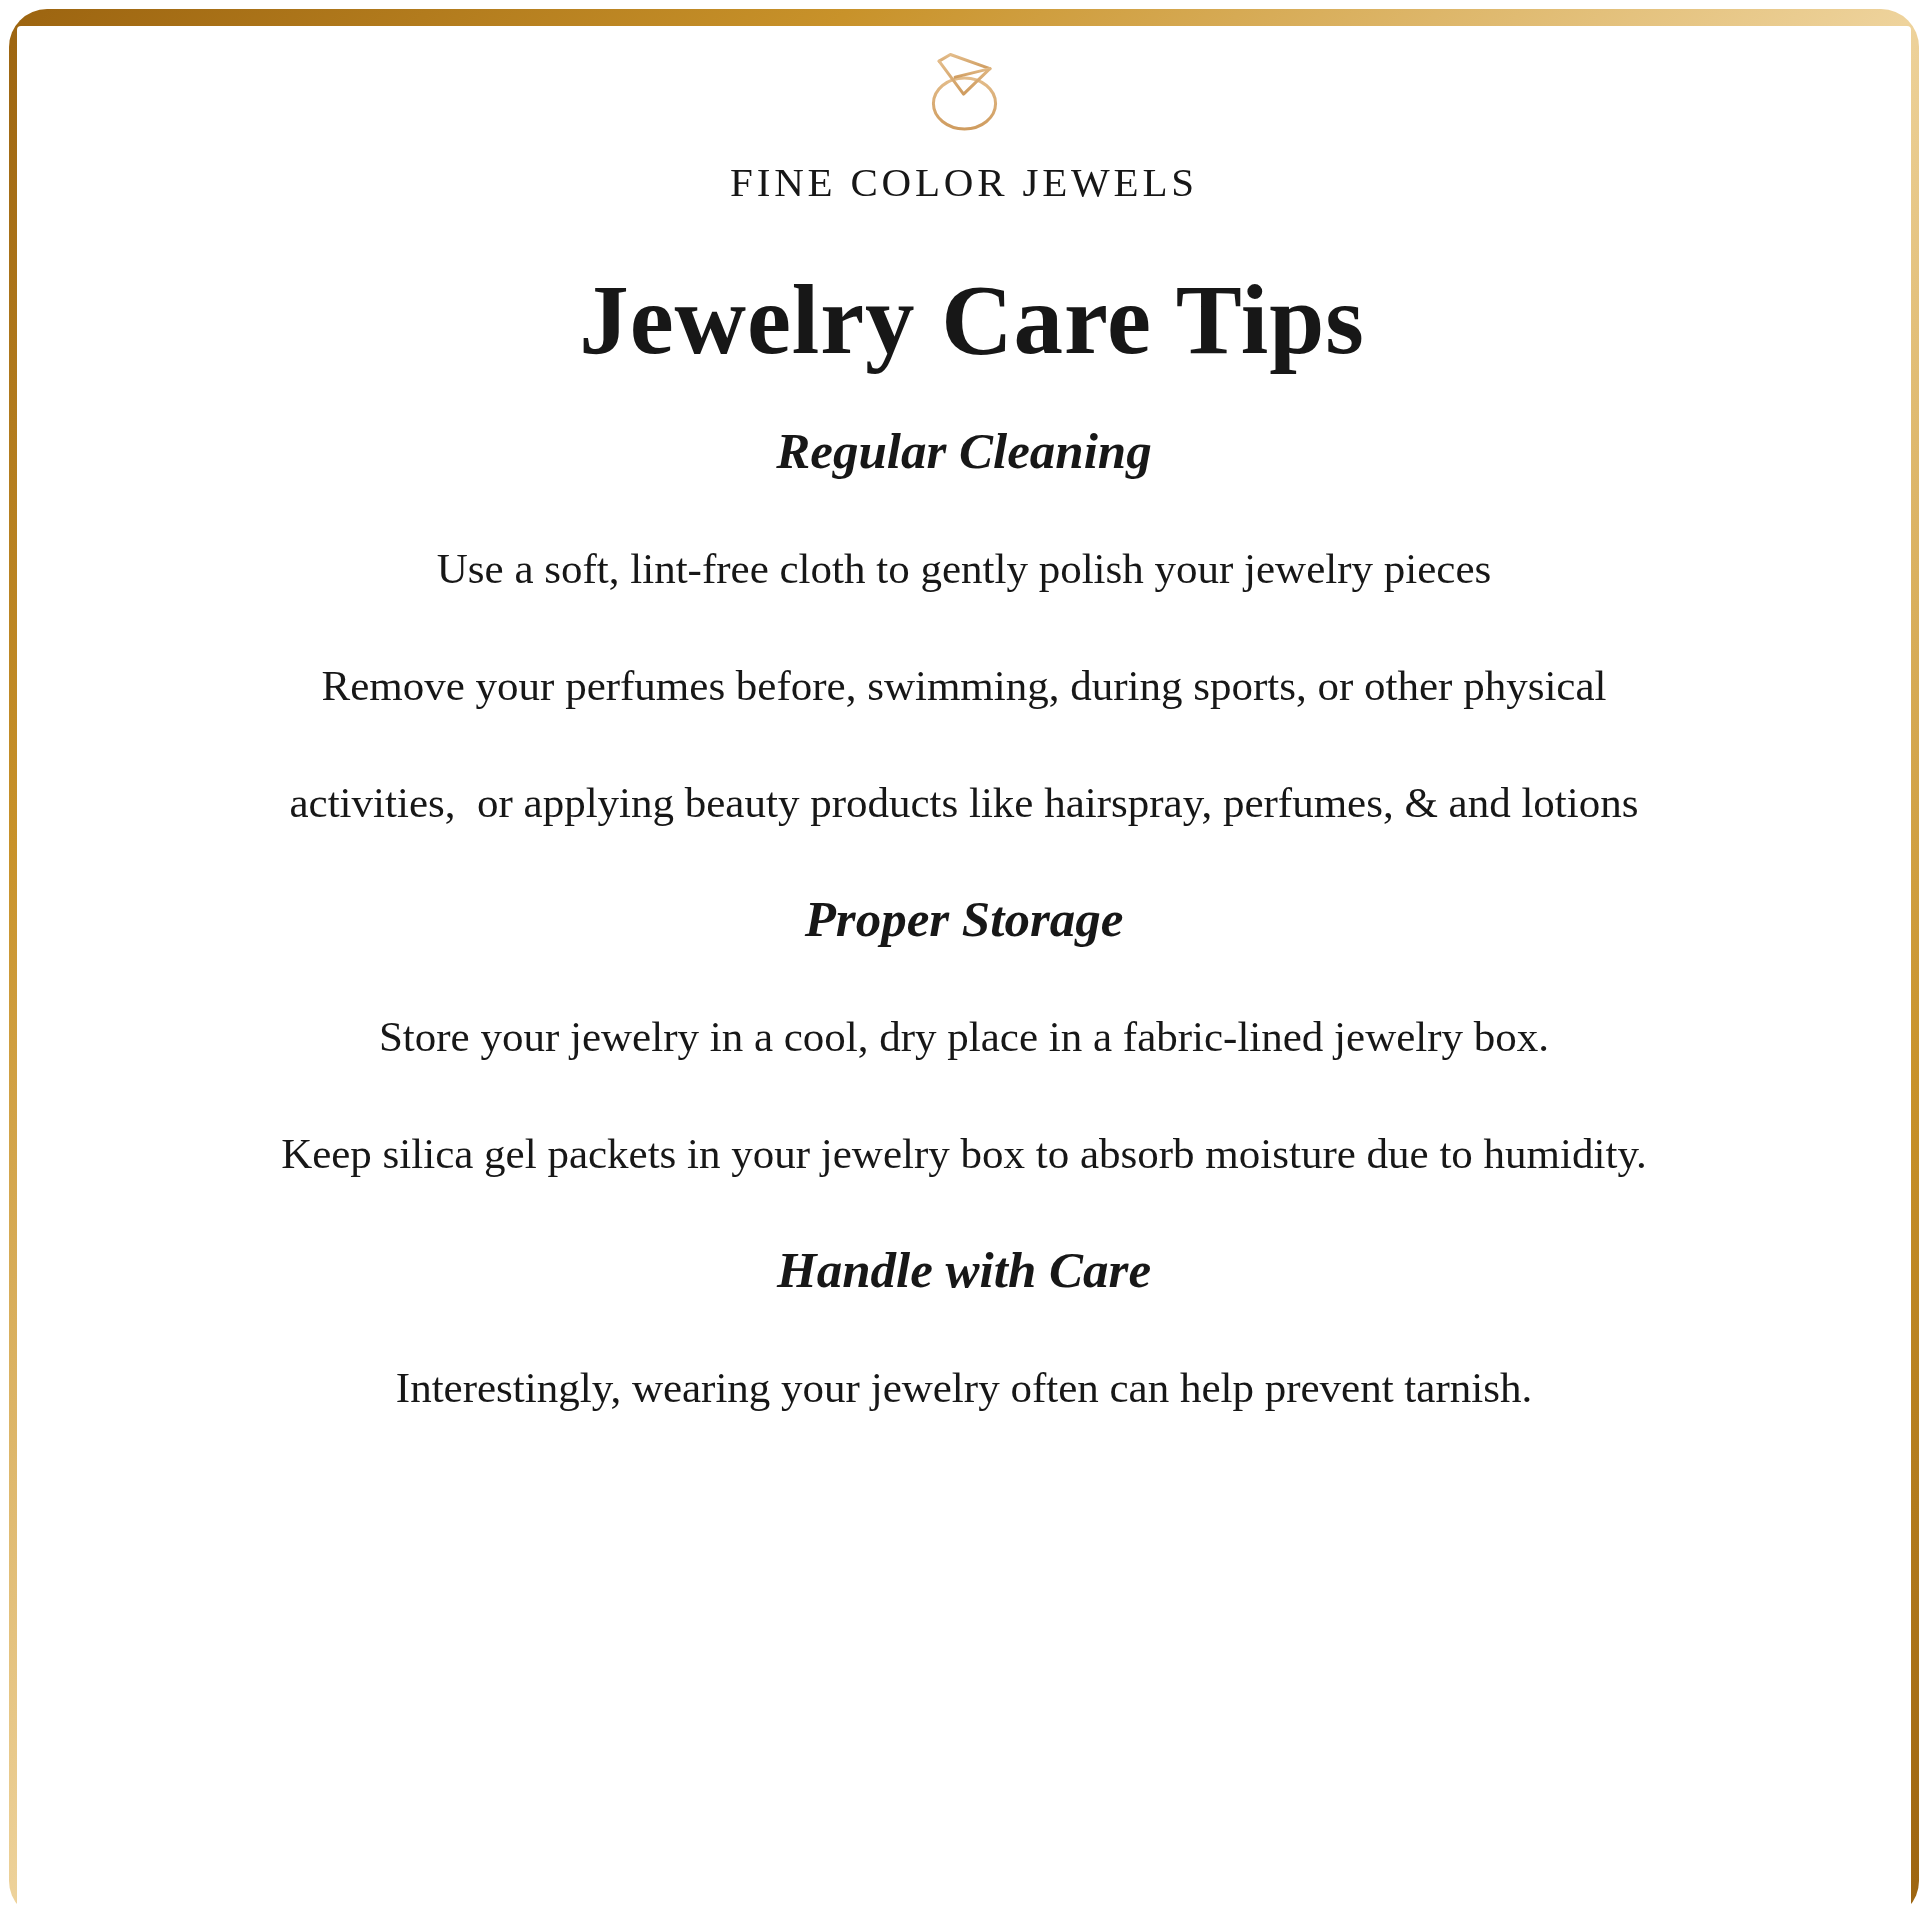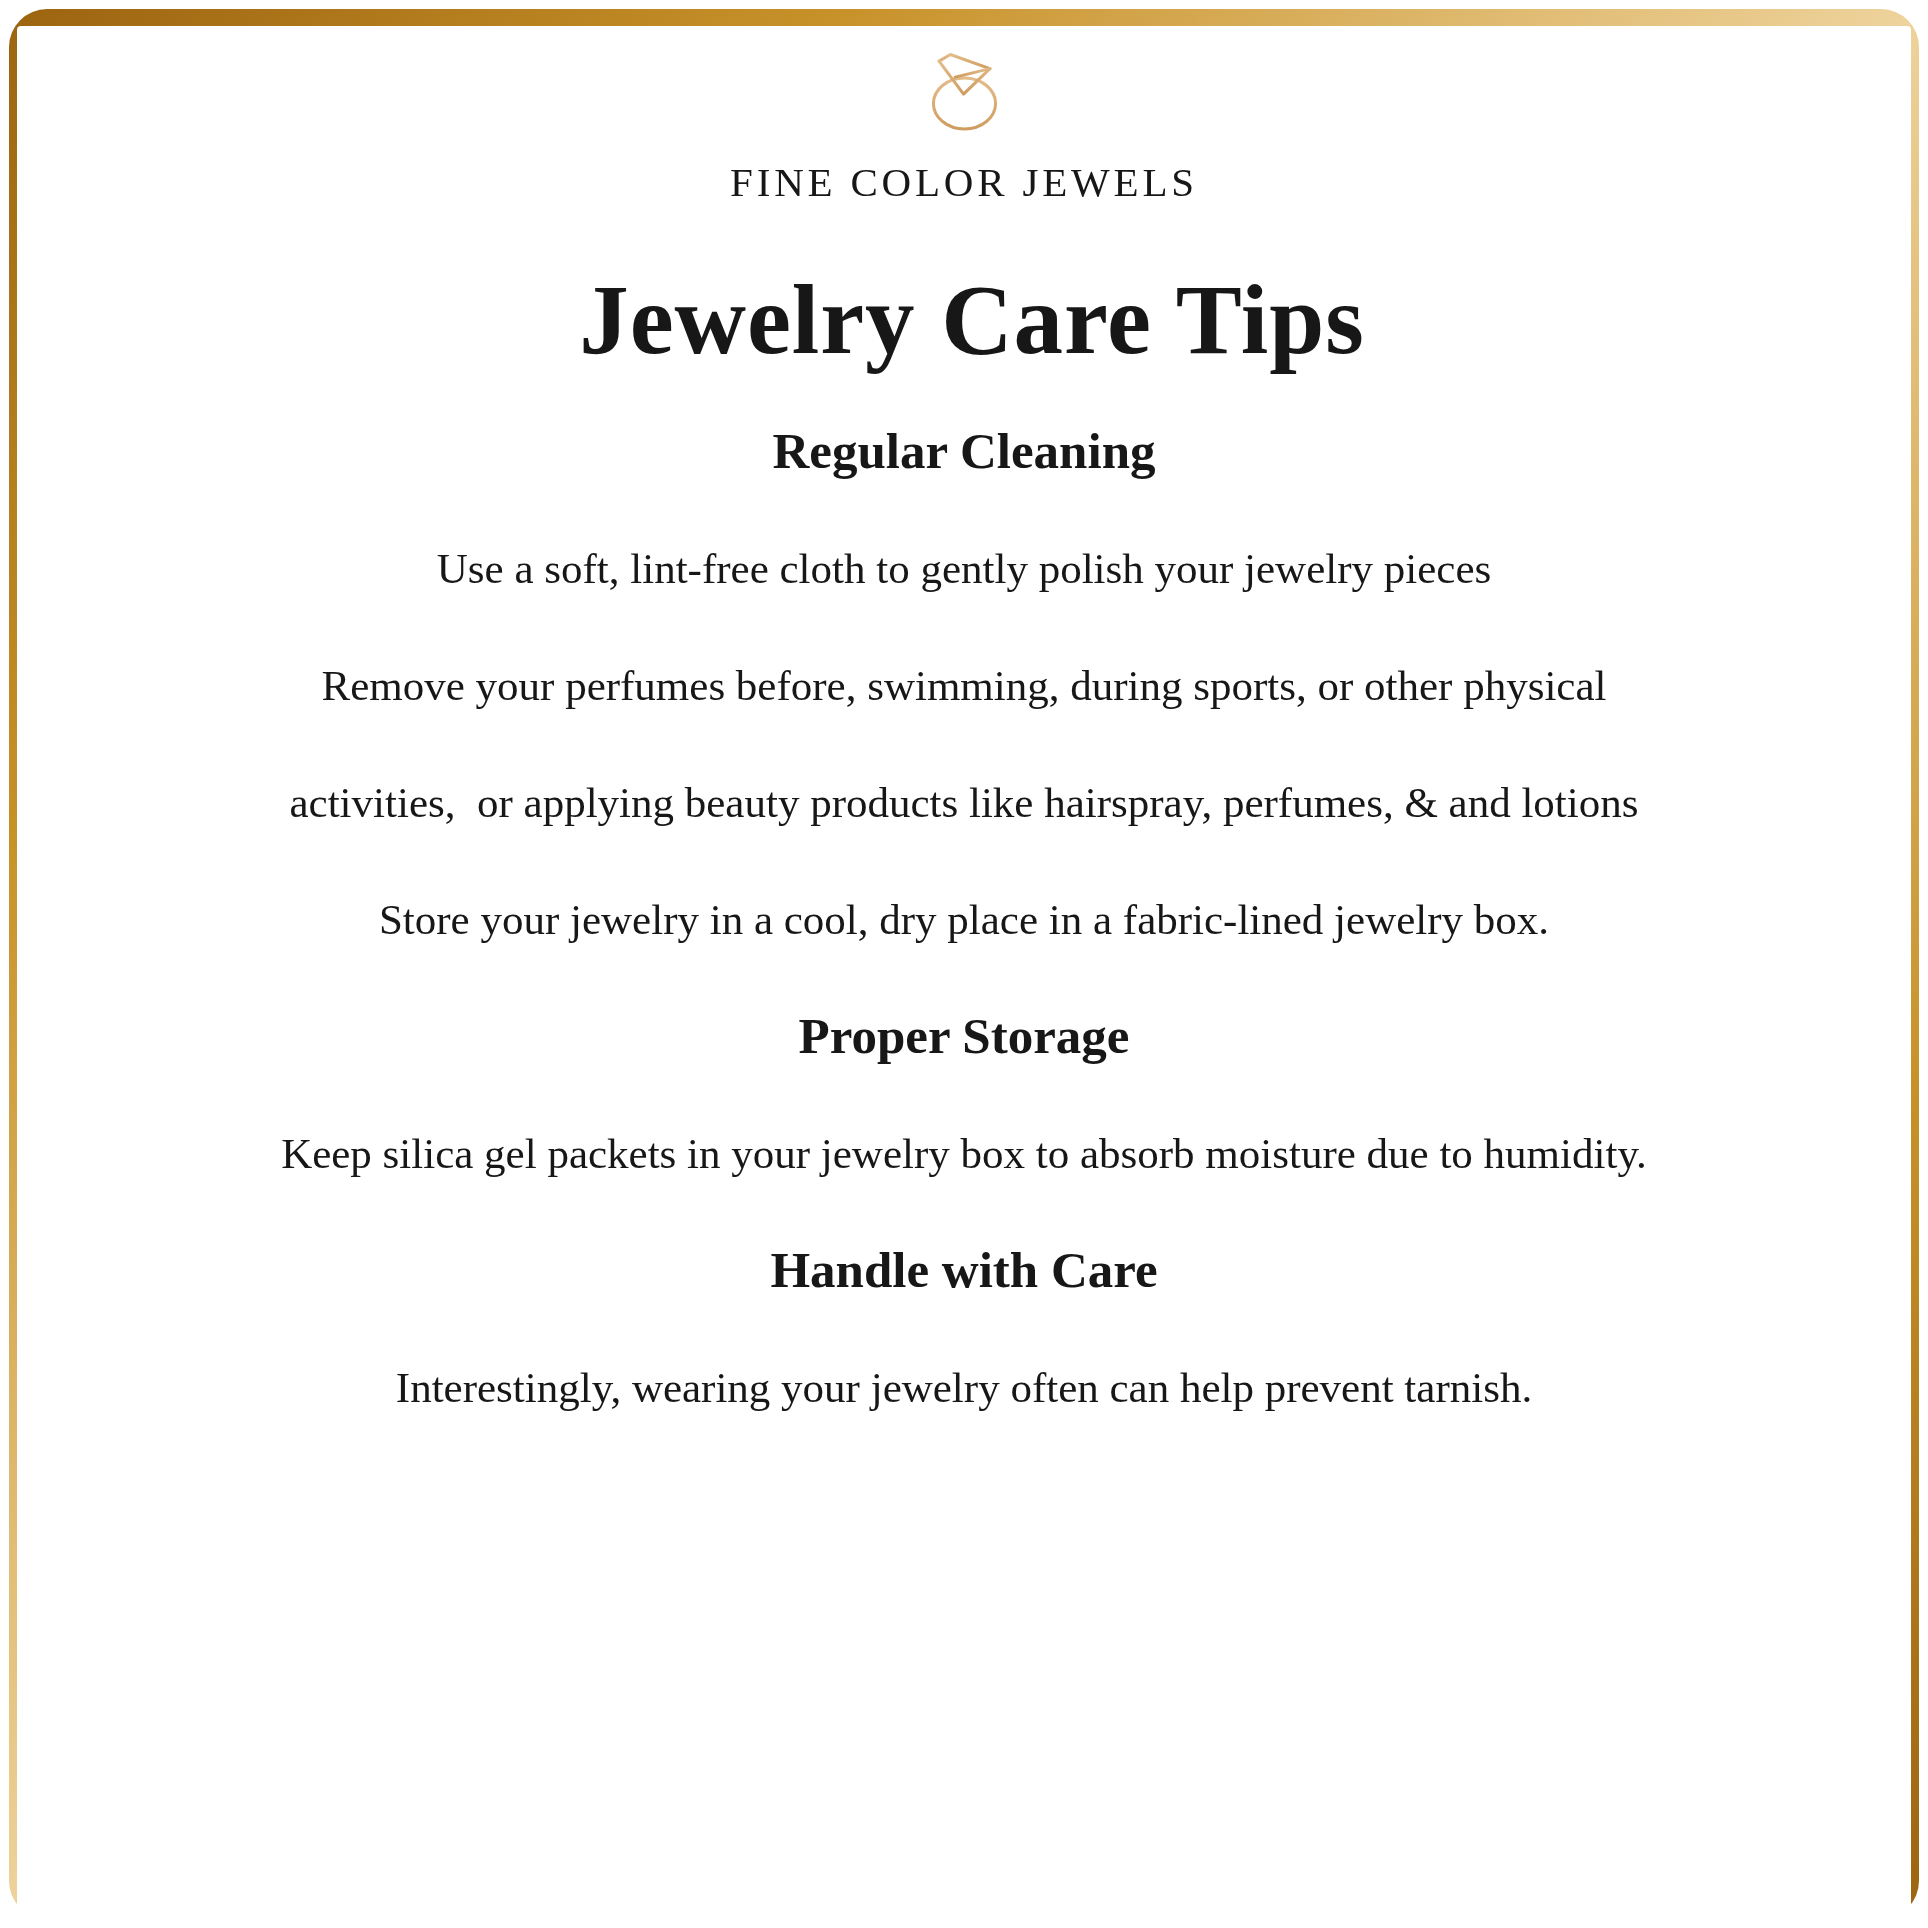--- a/index.html
+++ b/index.html
@@ -64,20 +64,21 @@
     margin-top: 19px;
   }
   .row {
     line-height: 117px;
     white-space: pre-wrap;
     color: var(--text);
   }
   .row.heading {
     font-size: 51px;
     font-weight: bold;
+    font-style: italic;
   }
   .row.body {
     font-size: 43px;
   }
 </style>
 </head>
 <body>
 
 <div class="frame">
   <div class="card">
@@ -105,22 +106,22 @@
 
     <div class="brand">FINE COLOR JEWELS</div>
 
     <div class="title">Jewelry Care Tips</div>
 
     <div class="content">
         <div class="row heading">Regular Cleaning</div>
         <div class="row body">Use a soft, lint-free cloth to gently polish your jewelry pieces</div>
         <div class="row body">Remove your perfumes before, swimming, during sports, or other physical</div>
         <div class="row body">activities,  or applying beauty products like hairspray, perfumes, &amp; and lotions</div>
+        <div class="row heading">Proper Storage</div>
         <div class="row body">Store your jewelry in a cool, dry place in a fabric-lined jewelry box.</div>
-        <div class="row heading">Proper Storage</div>
         <div class="row body">Keep silica gel packets in your jewelry box to absorb moisture due to humidity.</div>
         <div class="row heading">Handle with Care</div>
         <div class="row body">Interestingly, wearing your jewelry often can help prevent tarnish.</div>
       </div>
 
   </div>
 </div>
 
 
 </body></html>

